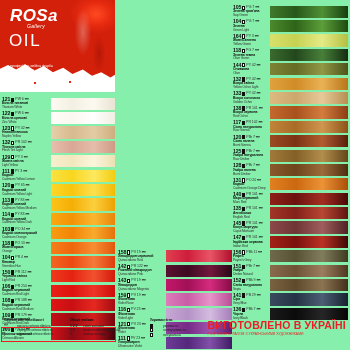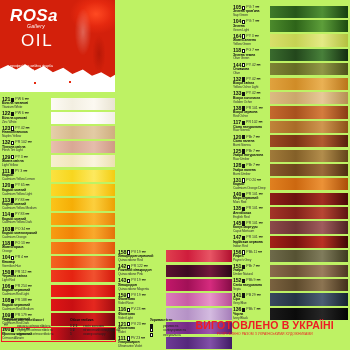--- a/index.html
+++ b/index.html
@@ -1,21 +1,21 @@
 <!DOCTYPE html>
 <html><head>
 <meta charset="utf-8">
 <style>
   html,body{margin:0;padding:0;}
   body{
     width:350px;height:350px;overflow:hidden;background:#ffffff;
     font-family:"Liberation Sans",sans-serif;
     -webkit-font-smoothing:none;
   }
-  #sheet{position:relative;width:350px;height:350px;background:#bef264;}
+  #sheet{position:relative;width:350px;height:350px;background:#86efac;}
 
   
   #header{position:absolute;left:0;top:0;width:115px;height:92px;overflow:hidden;background:#fff;}
   .paintblob{
     position:absolute;left:0;top:0;width:115px;height:88px;
     background:
       radial-gradient(ellipse 26px 20px at 96px 14px,#ff4a22 0%,#e5290f 60%,#d3200b 100%),
       radial-gradient(ellipse 34px 30px at 74px 62px,#ff6a3c 0%,#ef3414 55%,#cf1d09 100%),
       linear-gradient(160deg,#ef3a18 0%,#e02a0d 45%,#c81a07 100%);
   }
@@ -43,21 +43,21 @@
       radial-gradient(circle .6px at 57px 4px,#e5290f 99%,transparent),
       radial-gradient(circle .8px at 66px 10px,#e5290f 99%,transparent),
       radial-gradient(circle .6px at 74px 5px,#e5290f 99%,transparent),
       radial-gradient(circle .7px at 83px 12px,#e5290f 99%,transparent),
       radial-gradient(circle .6px at 92px 7px,#e5290f 99%,transparent),
       radial-gradient(circle .7px at 100px 3px,#e5290f 99%,transparent);
   }
   .brand{position:absolute;left:10px;top:8px;z-index:4;color:#fff;}
   .brand-rosa{font-size:17px;font-weight:bold;font-style:italic;letter-spacing:.4px;line-height:16px;}
   .brand-sub{font-size:5px;font-style:italic;letter-spacing:.3px;margin-top:-1px;padding-left:17px;}
-  .title-oil{position:absolute;left:9px;top:32px;z-index:4;color:#fff;font-size:17px;letter-spacing:1.6px;line-height:17px;margin-left:12px;}
+  .title-oil{position:absolute;left:9px;top:32px;z-index:4;color:#fff;font-size:17px;letter-spacing:1.6px;line-height:17px;}
   .title-colour{position:absolute;left:9px;top:48px;z-index:4;color:#fff;font-size:13px;letter-spacing:1.1px;line-height:13px;}
   .title-desc{position:absolute;left:10px;top:64px;z-index:4;color:#fff;font-size:3.4px;line-height:4.6px;letter-spacing:.1px;width:62px;}
 
   
   .col{position:absolute;top:5px;}
   #col1{left:2px;top:97px;width:113px;}
   #col2{left:118px;width:114px;}
   #col3{left:233px;width:115px;}
 
   .row{position:relative;height:14.4px;}
@@ -84,21 +84,21 @@
   
   #footer{position:absolute;left:0;top:316px;width:350px;height:34px;}
   .legend{position:absolute;top:2px;}
   #lg1{left:4px;width:62px;}
   #lg2{left:70px;width:74px;}
   #lg3{left:150px;width:70px;}
   .lg-title{font-size:3.6px;font-weight:bold;color:#111;margin-bottom:1.6px;letter-spacing:-.1px;}
   .lg-item{font-size:3.3px;color:#222;line-height:4.4px;display:flex;gap:2px;align-items:center;}
   .lg-key{font-weight:bold;min-width:11px;display:inline-block;}
 
-  #made{position:absolute;right:16px;top:4px;text-align:center;}
+  #made{position:absolute;right:4px;top:4px;text-align:left;}
   .made-main{font-size:10.5px;font-weight:bold;color:#ee1c24;letter-spacing:.2px;line-height:11px;}
   .made-sub{font-size:3.4px;color:#ee1c24;letter-spacing:.05px;line-height:4.4px;margin-top:1px;}
 </style>
 </head>
 <body>
 
 <div id="sheet">
 
   <div id="header">
     <div class="paintblob"></div>

